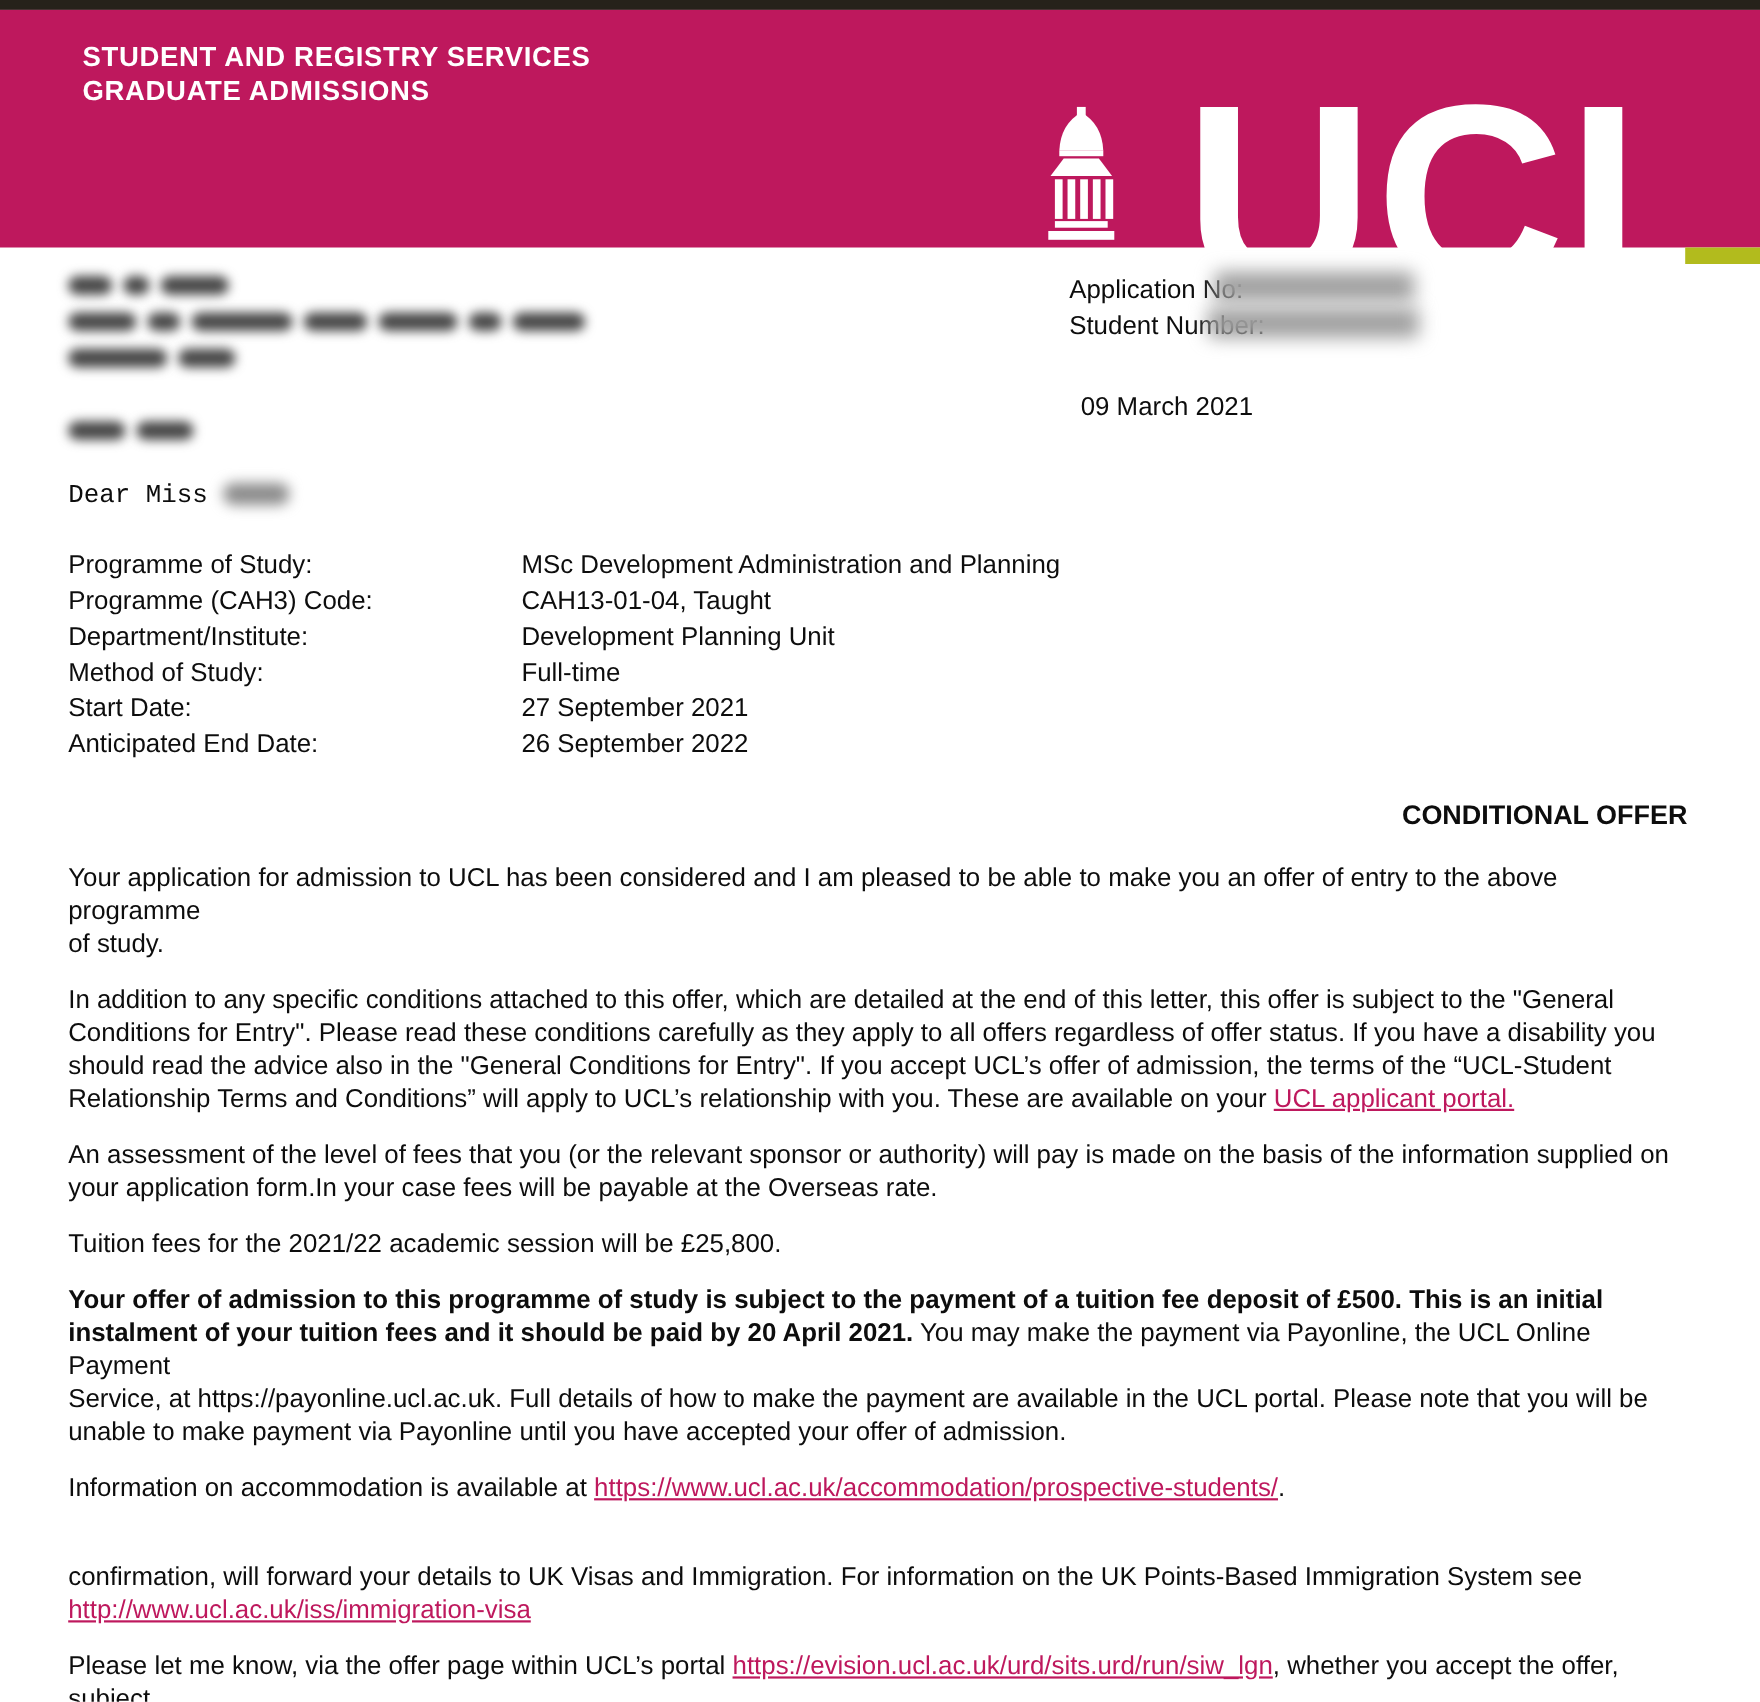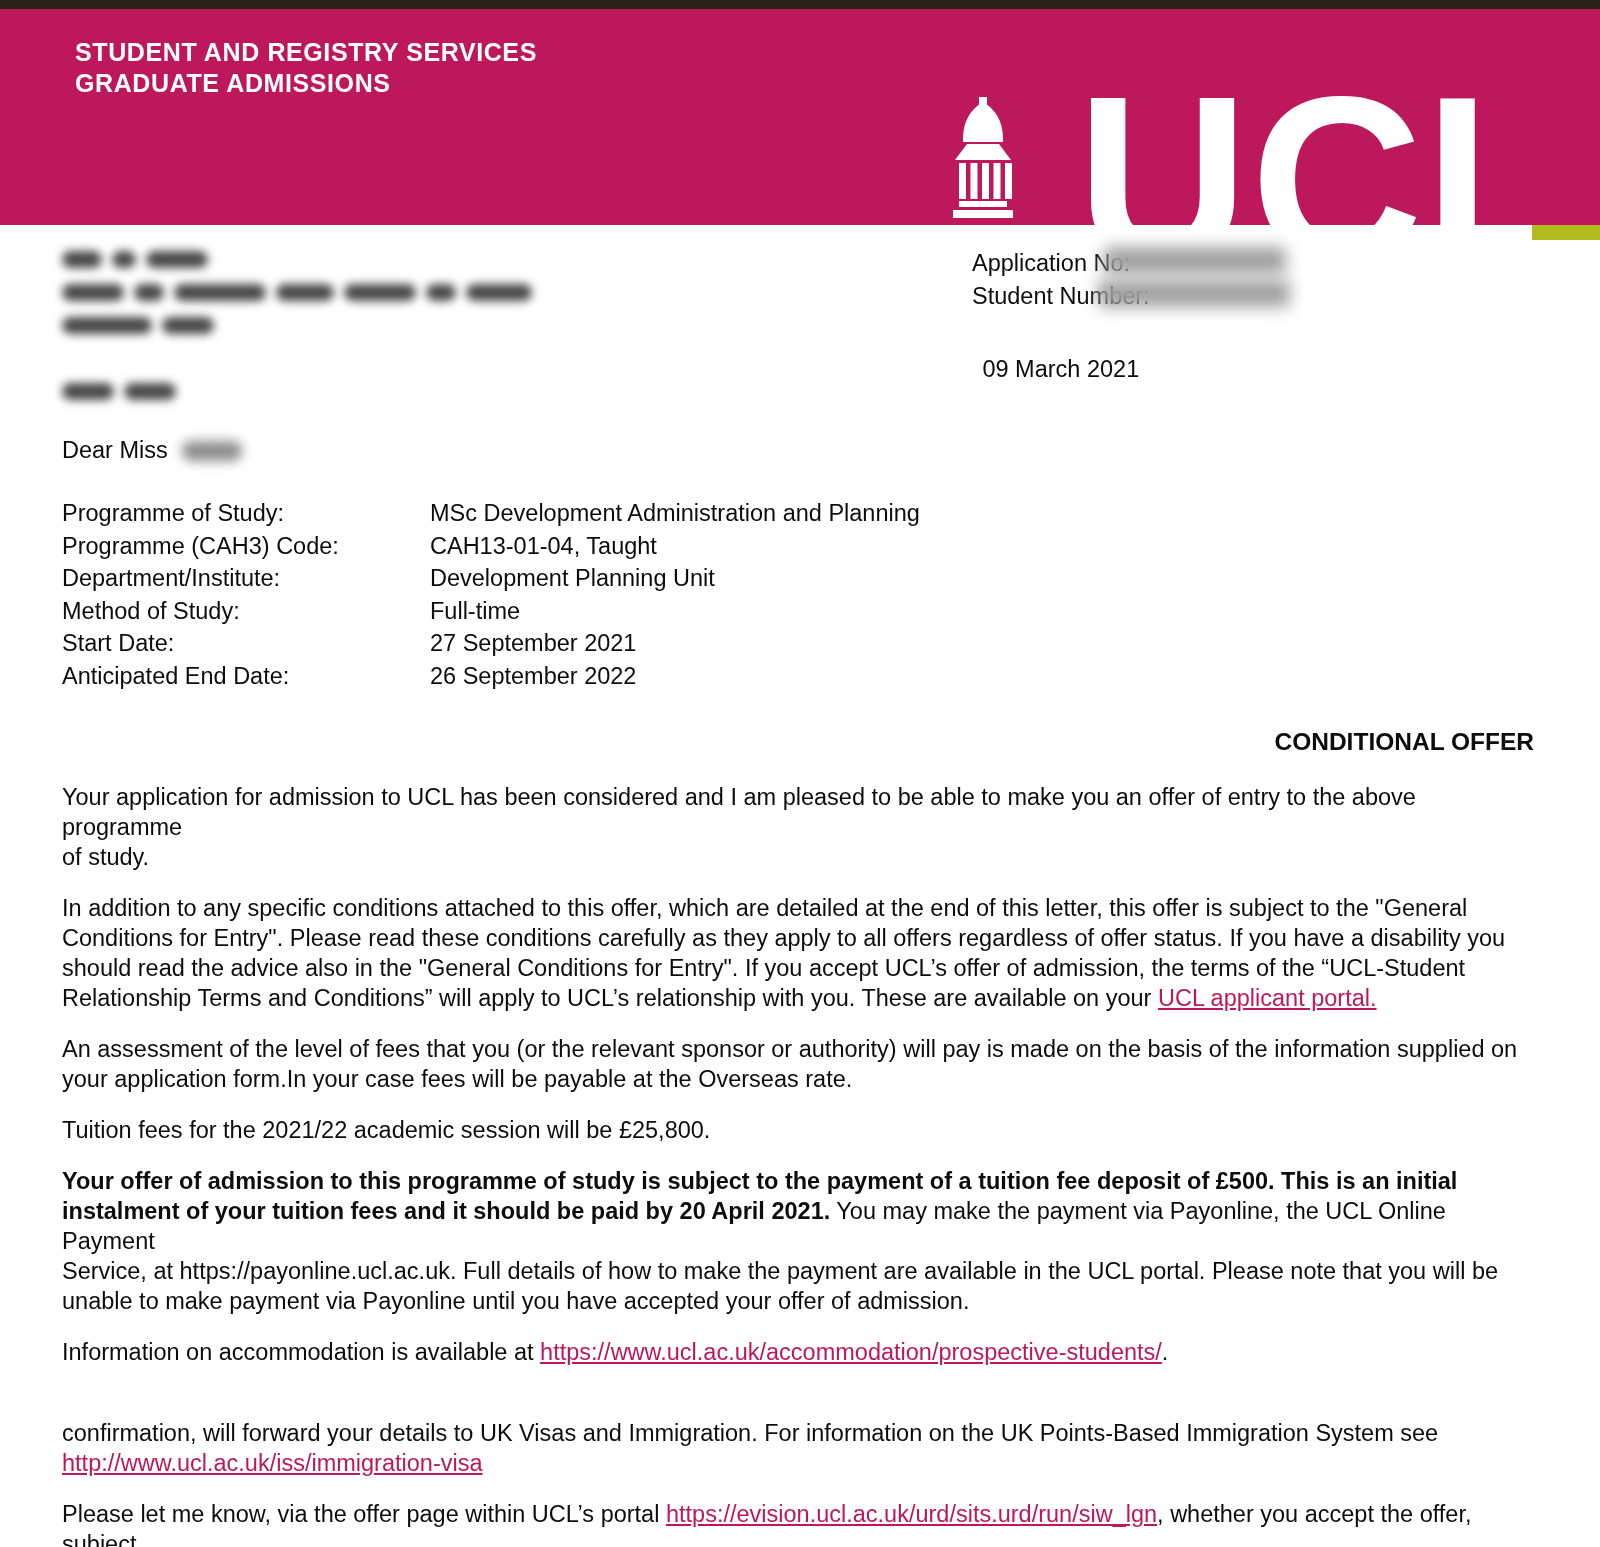--- a/index.html
+++ b/index.html
@@ -22,26 +22,26 @@
   .addr{position:absolute;left:62px;top:26px;}
   .blob-line{display:flex;gap:10px;margin-bottom:16px;}
   .blob-line.gap-before{margin-top:49px;}
   .blob{height:17px;background:#474747;border-radius:9px;filter:blur(5px);}
   .right-info{position:absolute;left:972px;top:22px;font-size:23.5px;line-height:33px;}
   .ri-line{position:relative;white-space:nowrap;}
   .ri-blur{position:absolute;top:0px;height:27px;background:#a0a0a0;border-radius:5px;filter:blur(8px);}
   .ri-blur.app{left:132px;width:182px;}
   .ri-blur.stu{left:126px;width:192px;}
   .ri-date{margin-top:40px;text-align:center;}
-  .salutation{position:absolute;left:62px;top:212px;font-size:23.5px;}
+  .salutation{position:absolute;left:62px;top:212px;font-size:23.5px;font-family:Liberation Mono, monospace;}
   .sal-blob{display:inline-block;width:60px;height:20px;background:#8c8c8c;border-radius:9px;
             filter:blur(6px);margin-left:14px;vertical-align:-3px;}
   
   .prog-table{margin-left:62px;font-size:23.5px;line-height:32.5px;}
-  .trow{display:grid;grid-template-columns:368px 1fr;}
+  .trow{display:grid;grid-template-columns:368px 1fr;gap:44px;}
   
   .offer-heading{text-align:right;font-weight:bold;font-size:24.5px;
                  margin:36px 66px 26px 62px;}
   .letter-paragraphs{margin:0 64px 0 62px;font-size:23.5px;line-height:30px;}
   .letter-paragraphs p{margin:0 0 21px 0;}
   .bold{font-weight:bold;}
   .link{color:#be185d;text-decoration:underline;cursor:pointer;}
 </style>
 </head>
 <body>

